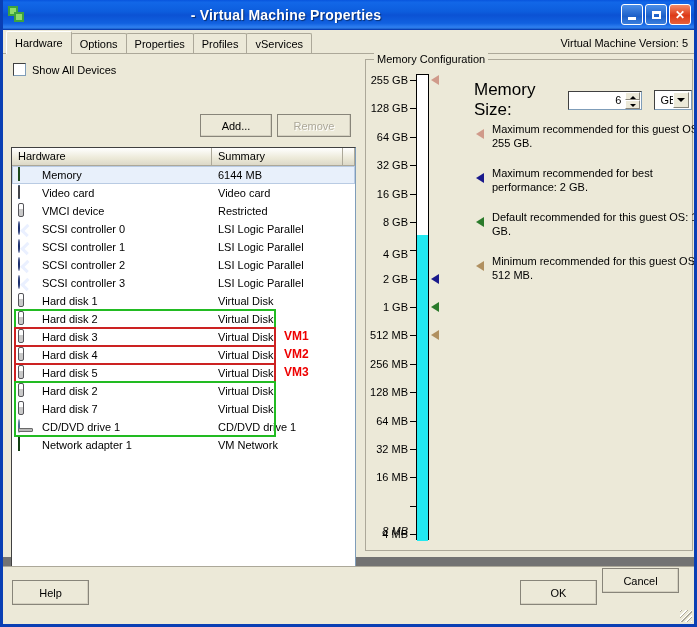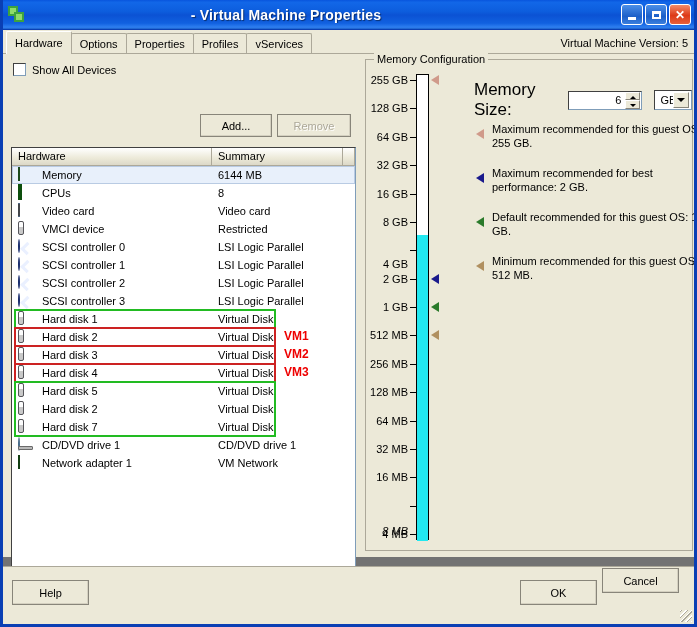--- a/index.html
+++ b/index.html
@@ -340,25 +340,20 @@
           <div class="hwhead-cell c2">Summary</div>
           <div class="hwhead-cell c3"></div>
         </div>
         <div id="hwrows">
             <div class="hwrow selected">
               <span class="hw-icon"><span class="ic-mem"></span></span>
               <span class="hw-name">Memory</span>
               <span class="hw-summary">6144 MB</span>
             </div>
             <div class="hwrow">
-              <span class="hw-icon"><span class="ic-cpu"></span></span>
-              <span class="hw-name">CPUs</span>
-              <span class="hw-summary">8</span>
-            </div>
-            <div class="hwrow">
               <span class="hw-icon"><span class="ic-video"><span class="scr"></span><span class="base"></span></span></span>
               <span class="hw-name">Video card</span>
               <span class="hw-summary">Video card</span>
             </div>
             <div class="hwrow">
               <span class="hw-icon"><span class="ic-disk"><span class="slot"></span></span></span>
               <span class="hw-name">VMCI device</span>
               <span class="hw-summary">Restricted</span>
             </div>
             <div class="hwrow">
@@ -452,21 +447,21 @@
           <div class="ticklabel" style="top: 34.375px;">128 GB</div>
           <div class="tick" style="top: 62.75px;"></div>
           <div class="ticklabel" style="top: 62.75px;">64 GB</div>
           <div class="tick" style="top: 91.125px;"></div>
           <div class="ticklabel" style="top: 91.125px;">32 GB</div>
           <div class="tick" style="top: 119.5px;"></div>
           <div class="ticklabel" style="top: 119.5px;">16 GB</div>
           <div class="tick" style="top: 147.875px;"></div>
           <div class="ticklabel" style="top: 147.875px;">8 GB</div>
           <div class="tick" style="top: 176.25px;"></div>
-          <div class="ticklabel" style="top: 190px;">4 GB</div>
+          <div class="ticklabel" style="top: 180px;">4 GB</div>
           <div class="tick" style="top: 204.625px;"></div>
           <div class="ticklabel" style="top: 204.625px;">2 GB</div>
           <div class="tick" style="top: 233px;"></div>
           <div class="ticklabel" style="top: 233px;">1 GB</div>
           <div class="tick" style="top: 261.375px;"></div>
           <div class="ticklabel" style="top: 261.375px;">512 MB</div>
           <div class="tick" style="top: 289.75px;"></div>
           <div class="ticklabel" style="top: 289.75px;">256 MB</div>
           <div class="tick" style="top: 318.125px;"></div>
           <div class="ticklabel" style="top: 318.125px;">128 MB</div>

